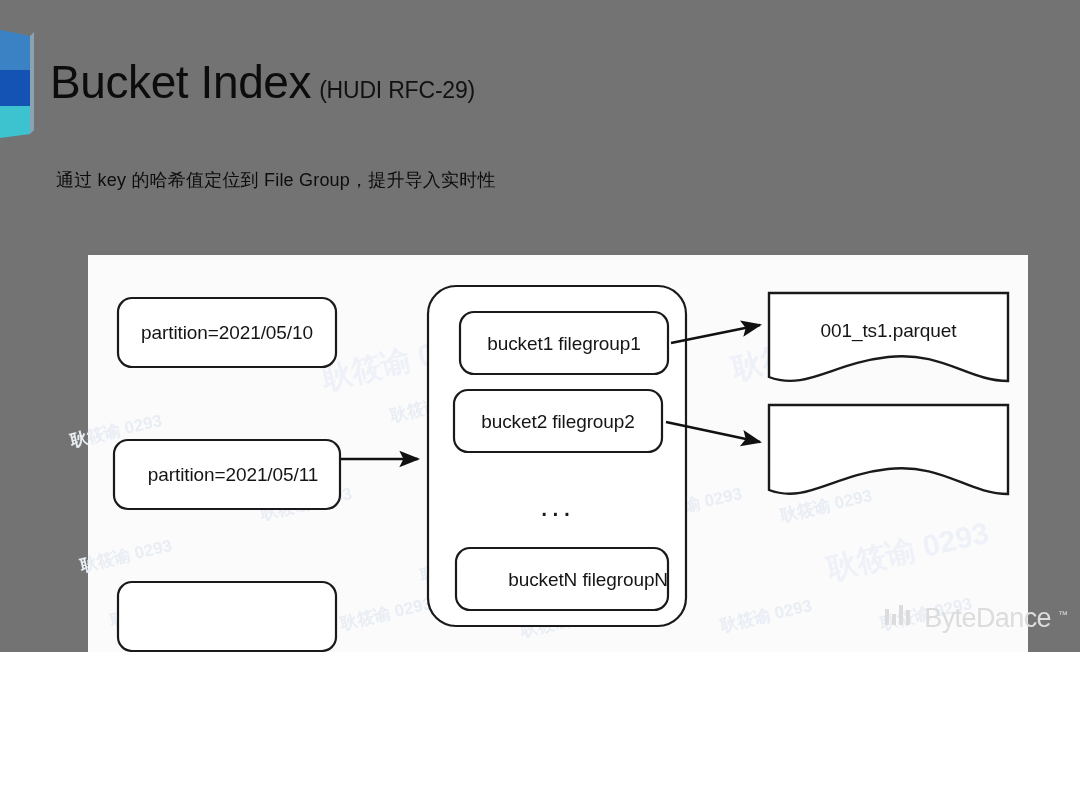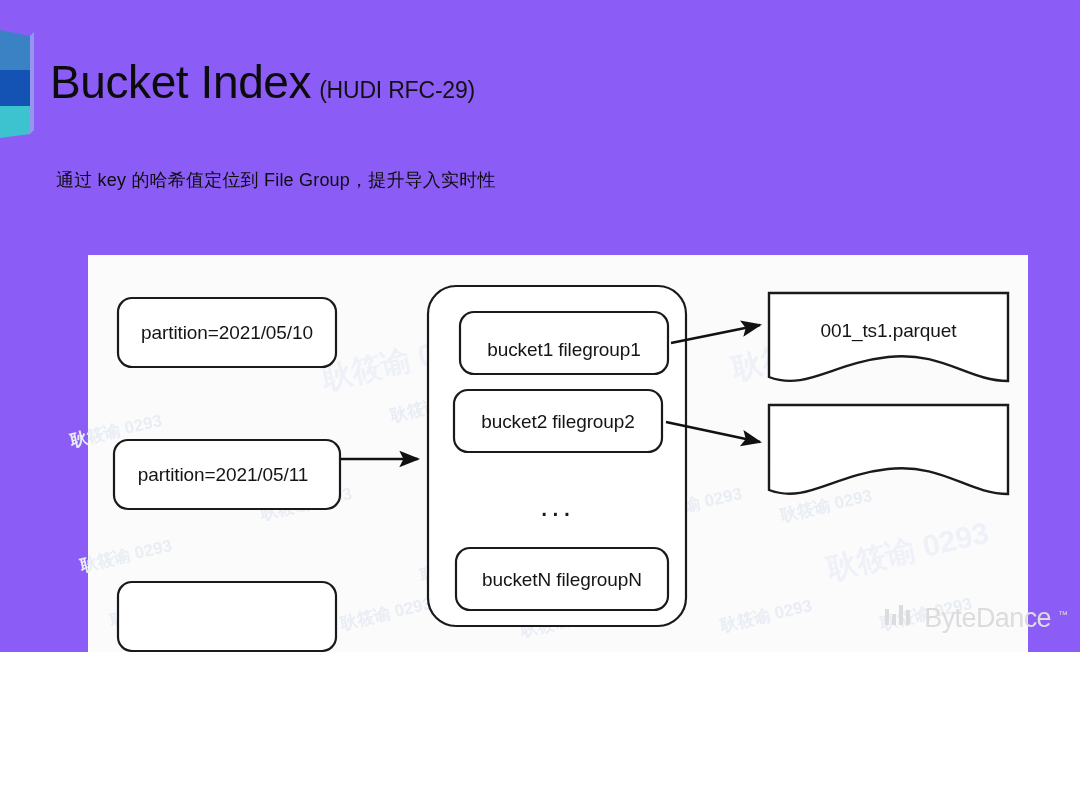--- a/index.html
+++ b/index.html
@@ -8,21 +8,21 @@
     background: #ffffff;
   }
   body {
     font-family: "Liberation Sans", "DejaVu Sans", sans-serif;
     -webkit-font-smoothing: antialiased;
   }
   #slide {
     position: relative;
     width: 1080px;
     height: 652px;
-    background: #8b5cf6;
+    background: #737373;
     overflow: hidden;
   }
 
   
   #brand-mark {
     position: absolute;
     left: 0px;
     top: 30px;
     width: 34px;
     height: 108px;
@@ -205,25 +205,25 @@
                  C 880,239 855,208 800,214
                  C 745,220 718,249 681,235 Z" fill="#ffffff" stroke="#1a1a1a" stroke-width="2.4"></path>
       </g>
 
       <line x1="253" y1="204" x2="330" y2="204" stroke="#111111" stroke-width="2.6" marker-end="url(#arrowhead)"></line>
       <line x1="583" y1="88" x2="672" y2="70" stroke="#111111" stroke-width="2.6" marker-end="url(#arrowhead)"></line>
       <line x1="578" y1="167" x2="672" y2="187" stroke="#111111" stroke-width="2.6" marker-end="url(#arrowhead)"></line>
     </svg>
 
     <div class="node-label" style="left:30px;  top:67px;  width:218px;">partition=2021/05/10</div>
-    <div class="node-label" style="left:22px;  top:209px; width:226px;">partition=2021/05/11</div>
-
-    <div class="node-label" style="left:372px; top:78px;  width:208px;margin-top:6px;">bucket1 filegroup1</div>
+    <div class="node-label" style="left:32px;  top:209px; width:226px;">partition=2021/05/11</div>
+
+    <div class="node-label" style="left:372px; top:78px;  width:208px;">bucket1 filegroup1</div>
     <div class="node-label" style="left:366px; top:156px; width:208px;">bucket2 filegroup2</div>
-    <div class="node-label" style="left:368px; top:314px; width:212px;">bucketN filegroupN</div>
+    <div class="node-label" style="left:368px; top:314px; width:212px;text-align:right;">bucketN filegroupN</div>
 
     <div class="ellipsis-label" style="left:447px; top:234px; width:44px; text-align:center;">...</div>
 
     <div class="node-label" style="left:681px; top:65px;  width:239px;">001_ts1.parquet</div>
   </div>
 
   <div id="footer-logo">
     <span>
       <svg width="28" height="24" viewBox="0 0 28 24" xmlns="http://www.w3.org/2000/svg">
         <rect x="0" y="4" width="4" height="16" fill="#dcdcdc"></rect>

